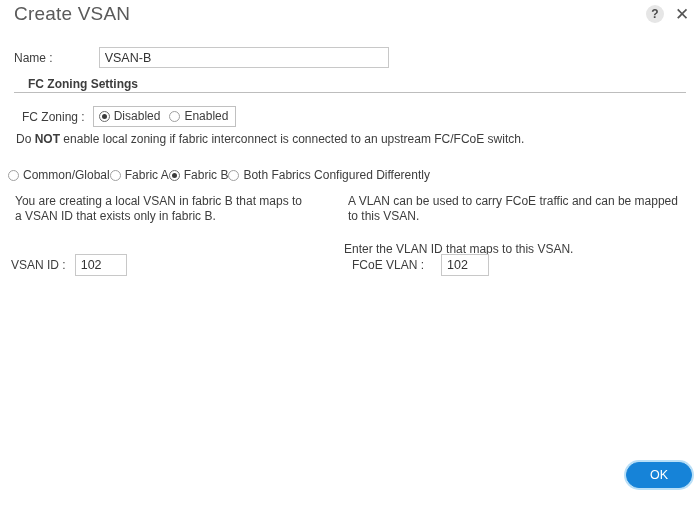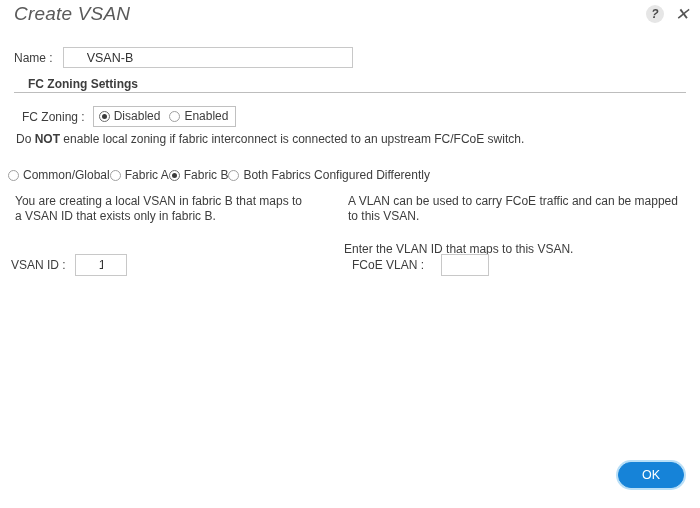--- a/index.html
+++ b/index.html
@@ -16,21 +16,20 @@
     position: relative;
   }
 
   
   .dialog-header {
     position: absolute;
     left: 0;
     top: 0;
     width: 700px;
     height: 34px;
-    font-style: italic;
   }
   .dialog-title {
     position: absolute;
     left: 14px;
     top: 3px;
     font-size: 19px;
     font-weight: 400;
     color: #5a5a5a;
     letter-spacing: 0.2px;
     white-space: nowrap;
@@ -80,33 +79,34 @@
     width: 700px;
     height: 420px;
   }
 
   .row-name {
     position: absolute;
     left: 14px;
     top: 13px;
     display: flex;
     align-items: center;
+    gap: 36px;
   }
   .field-label {
     font-size: 12px;
     color: #3d3d3d;
     white-space: nowrap;
   }
   .text-input {
     border: 1px solid #c8c8c8;
     background: #ffffff;
     font-family: "Liberation Sans", sans-serif;
     font-size: 12.5px;
     color: #333333;
-    padding: 2px 23px;
+    padding: 2px 5px;
     box-sizing: border-box;
     outline: none;
   }
   .name-input {
     width: 290px;
     height: 21px;
     margin-left: 10px;
   }
 
   .section-heading {
@@ -250,21 +250,21 @@
   
   .dialog-footer {
     position: absolute;
     left: 0;
     bottom: 0;
     width: 700px;
     height: 54px;
   }
   .footer-buttons {
     position: absolute;
-    right: 16px;
+    right: 8px;
     top: 8px;
     display: flex;
     align-items: center;
     gap: 0;
   }
   .btn {
     font-family: "Liberation Sans", sans-serif;
     font-size: 12.5px;
     border-radius: 14px;
     height: 26px;

